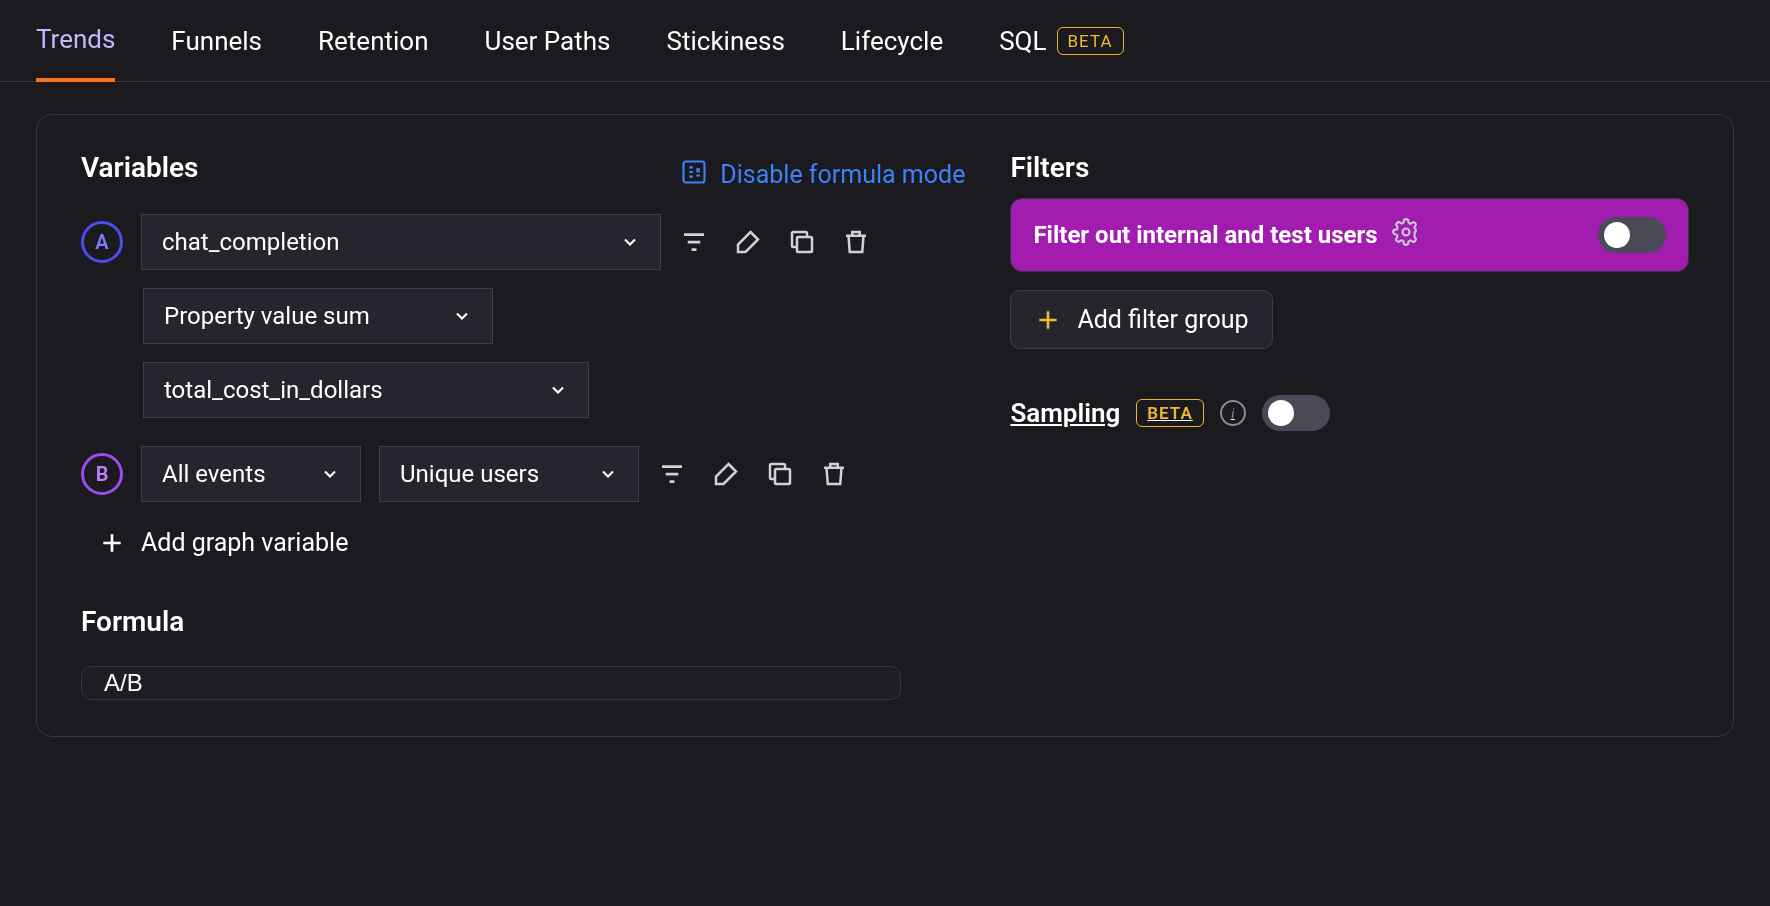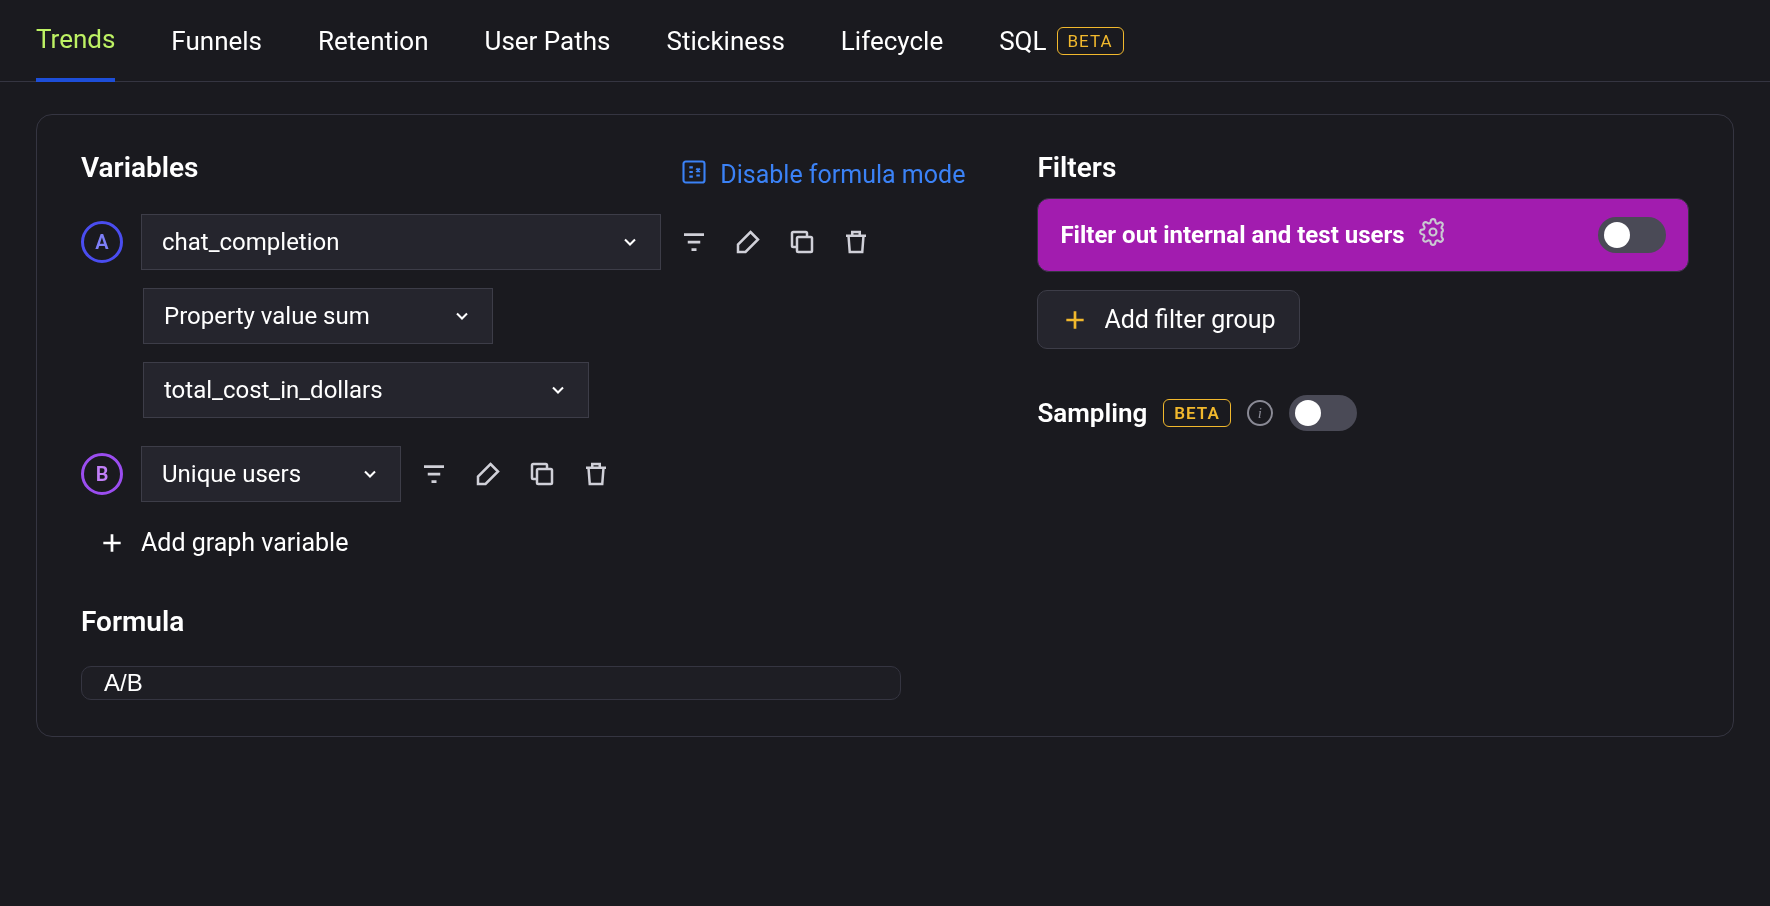--- a/index.html
+++ b/index.html
@@ -24,41 +24,41 @@
     .tab {
       padding-bottom: 24px;
       cursor: pointer;
       color: #ffffff;
       font-size: 26px;
       display: flex;
       align-items: center;
       gap: 10px;
     }
     .tab.active {
-      color: #bef264;
-      border-bottom: 4px solid #1d4ed8;
+      color: #c4b5fd;
+      border-bottom: 4px solid #f97316;
       margin-bottom: -1px;
     }
     .badge {
       border: 1.5px solid #f1b82d;
       color: #f1b82d;
       font-size: 17px;
       padding: 3px 10px;
       border-radius: 6px;
       letter-spacing: 1px;
     }
 
     
     .panel {
       border: 1px solid #353541;
       border-radius: 16px;
       margin: 32px 36px;
       padding: 36px 44px;
       display: flex;
-      gap: 72px;
+      gap: 45px;
     }
     .col-left { flex: 0 0 55%; }
     .col-right { flex: 1; }
 
     
     h3 {
       font-size: 28px;
       font-weight: 600;
       margin-bottom: 14px;
     }
@@ -194,20 +194,21 @@
     }
     .add-filter-btn .plus-g { color: #f1b82d; }
 
     .sampling-row {
       display: flex;
       align-items: center;
       gap: 16px;
       margin-top: 46px;
       font-size: 26px;
       font-weight: 600;
+      text-decoration: underline;
     }
     .info-circle {
       width: 26px; height: 26px;
       border: 2px solid #8a8a95;
       border-radius: 50%;
       display: flex; align-items: center; justify-content: center;
       font-size: 15px;
       color: #8a8a95;
       font-weight: 400;
       font-style: italic;
@@ -303,20 +304,26 @@
       <span>total_cost_in_dollars</span>
       <svg class="chev-down" viewBox="0 0 24 24" fill="none" stroke="currentColor" stroke-width="2.5">
           <path d="M6 9l6 6 6-6"></path>
         </svg>
     </div>
 
     <div class="var-row">
       <div class="var-badge b">
           <span>B</span>
         </div>
+      <div class="select select-sm">
+        <span>All events</span>
+        <svg class="chev-down" viewBox="0 0 24 24" fill="none" stroke="currentColor" stroke-width="2.5">
+            <path d="M6 9l6 6 6-6"></path>
+          </svg>
+      </div>
       <div class="select" style="width:260px">
         <span>Unique users</span>
         <svg class="chev-down" viewBox="0 0 24 24" fill="none" stroke="currentColor" stroke-width="2.5">
             <path d="M6 9l6 6 6-6"></path>
           </svg>
       </div>
       <div class="icon-row">
         <span class="icon-btn">
             <svg viewBox="0 0 24 24" fill="none" stroke="currentColor" stroke-width="2.2">
               <path d="M4 6h16M7 12h10M10 18h4"></path>

